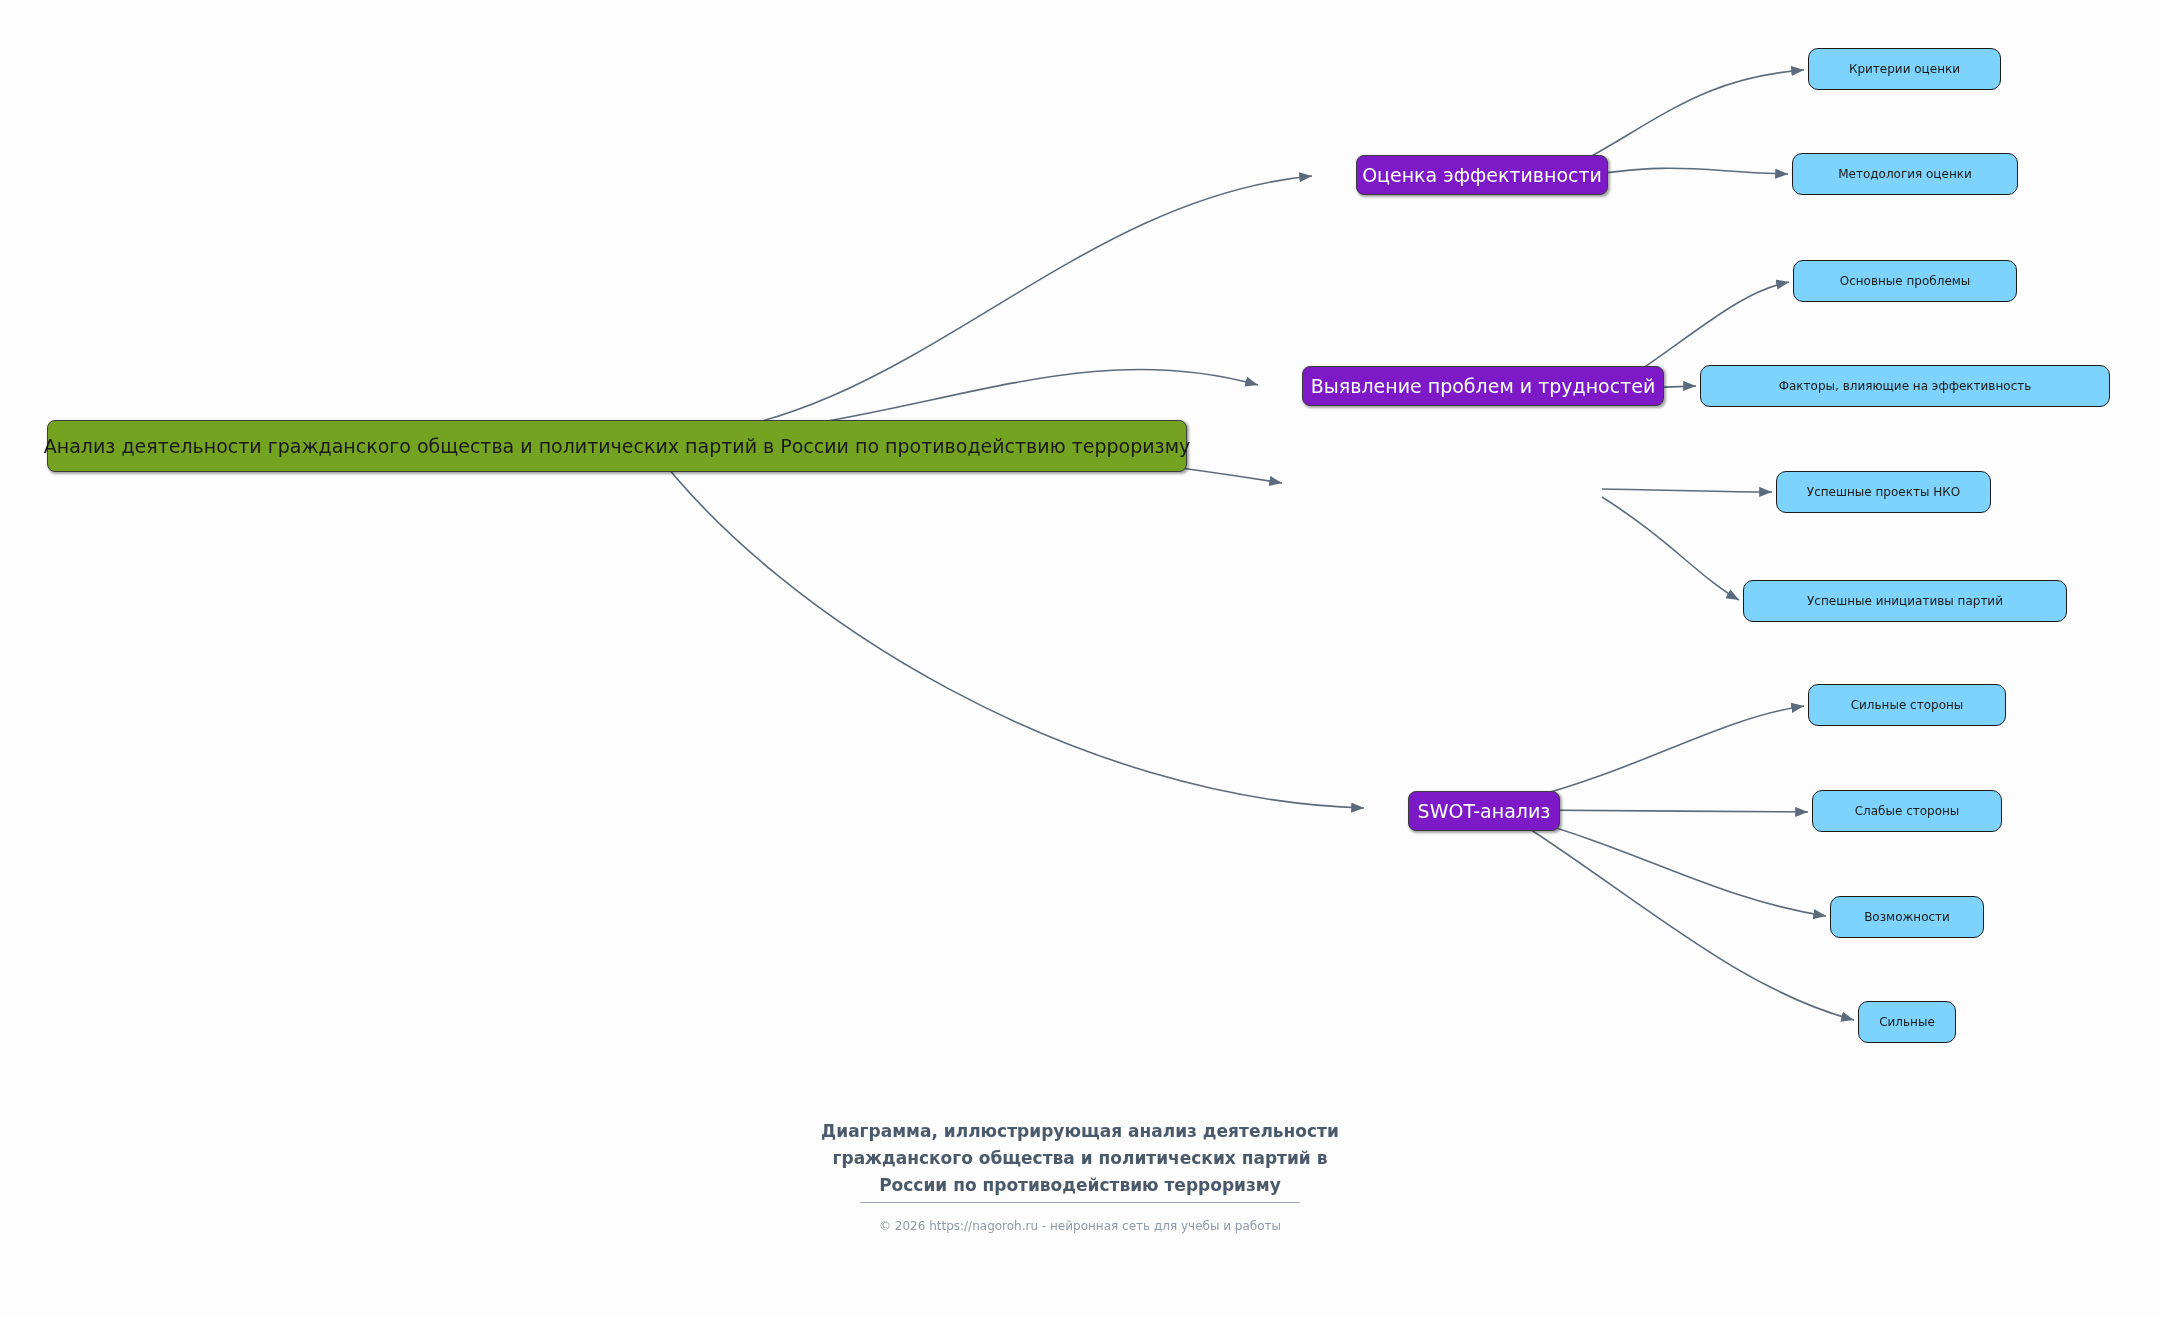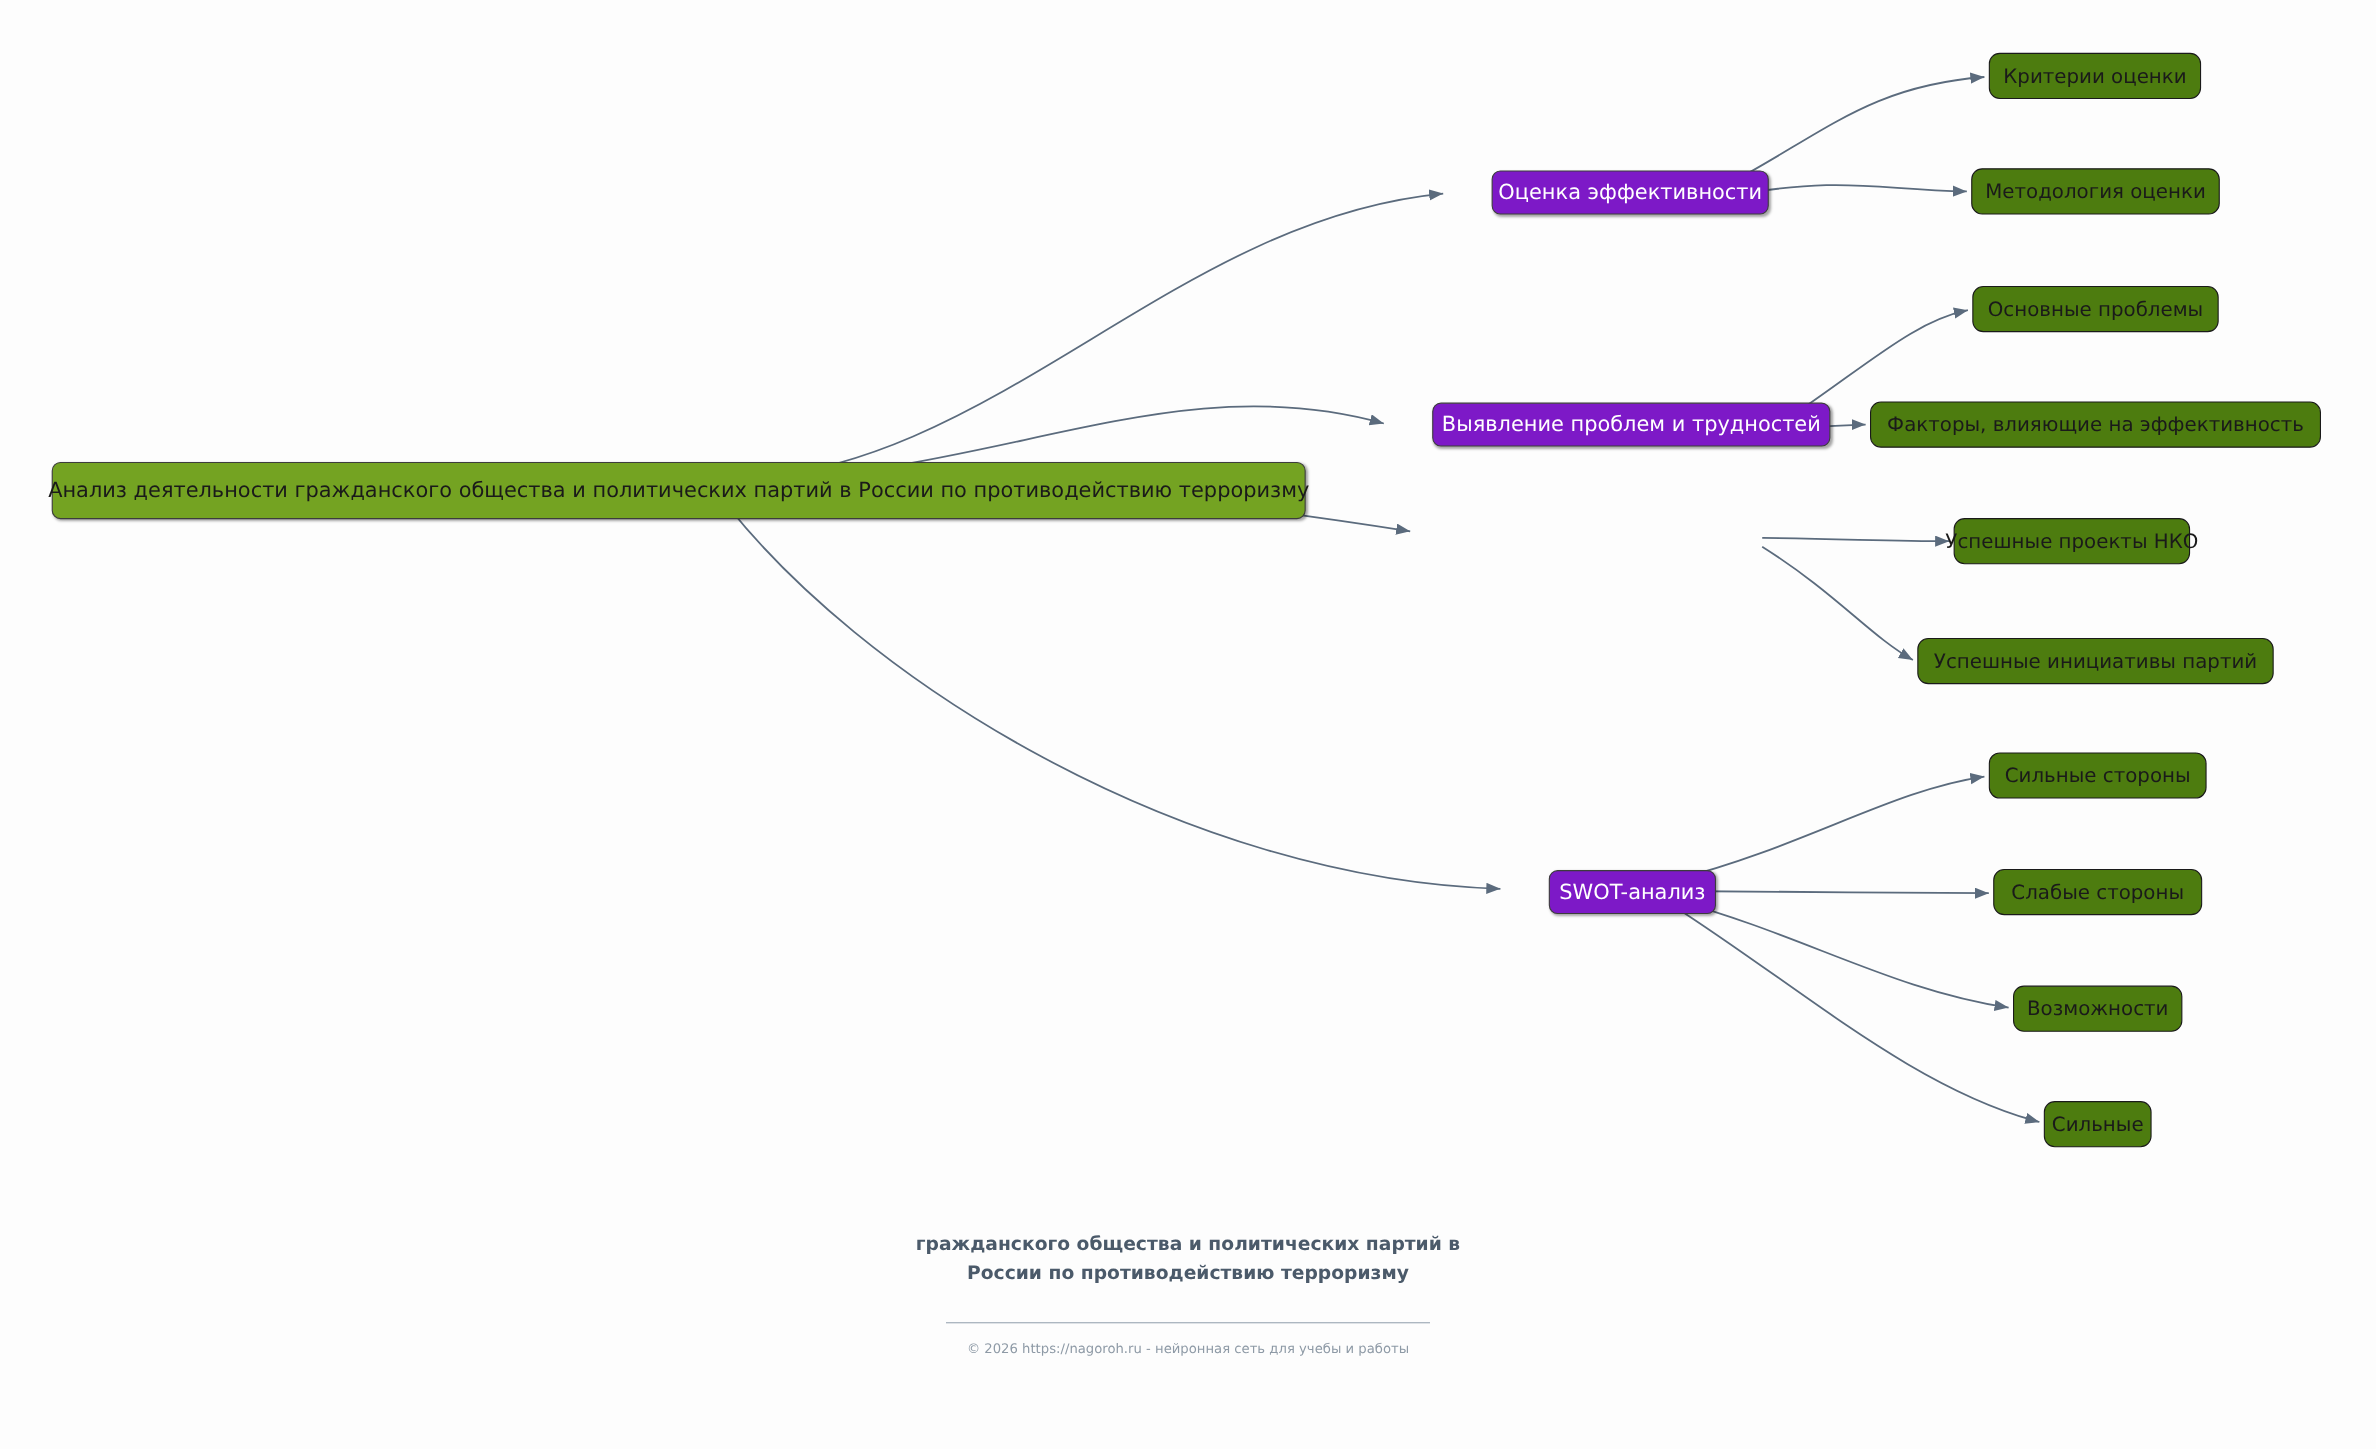--- a/index.html
+++ b/index.html
@@ -48,24 +48,24 @@
   .node-branch {
     background: #7d19c7;
     border: 1px solid #3c3c3c;
     color: #ffffff;
     font-size: 19px;
     padding: 0 14px;
     height: 40px;
     margin-left: 40px;
   }
   .node-leaf {
-    background: #4d7c0f;
+    background: #7dd3fc;
     border: 1.5px solid #1a1a1a;
     color: #1a1a1a;
-    font-size: 18px;
+    font-size: 12px;
     padding: 0 14px;
     height: 42px;
     border-radius: 10px;
     box-shadow: none;
   }
   #caption {
     position: absolute;
     left: 0;
     top: 1118px;
     width: 2160px;
@@ -143,20 +143,21 @@
   <div class="node node-leaf" style="left:1776px; top:471px; width:215px;">Успешные проекты НКО</div>
   <div class="node node-leaf" style="left:1743px; top:580px; width:324px;">Успешные инициативы партий</div>
 
   <div class="node node-branch" style="left:1368px; top:791px; width:152px;">SWOT-анализ</div>
   <div class="node node-leaf" style="left:1808px; top:684px; width:198px;">Сильные стороны</div>
   <div class="node node-leaf" style="left:1812px; top:790px; width:190px;">Слабые стороны</div>
   <div class="node node-leaf" style="left:1830px; top:896px; width:154px;">Возможности</div>
   <div class="node node-leaf" style="left:1858px; top:1001px; width:98px;">Сильные</div>
 
   <div id="caption">
+    <span class="line">Диаграмма, иллюстрирующая анализ деятельности</span>
     <span class="line">гражданского общества и политических партий в</span>
     <span class="line">России по противодействию терроризму</span>
   </div>
 
   <div id="divider"></div>
 
   <div id="footer">© 2026 https://nagoroh.ru - нейронная сеть для учебы и работы</div>
 
 </div>
 

